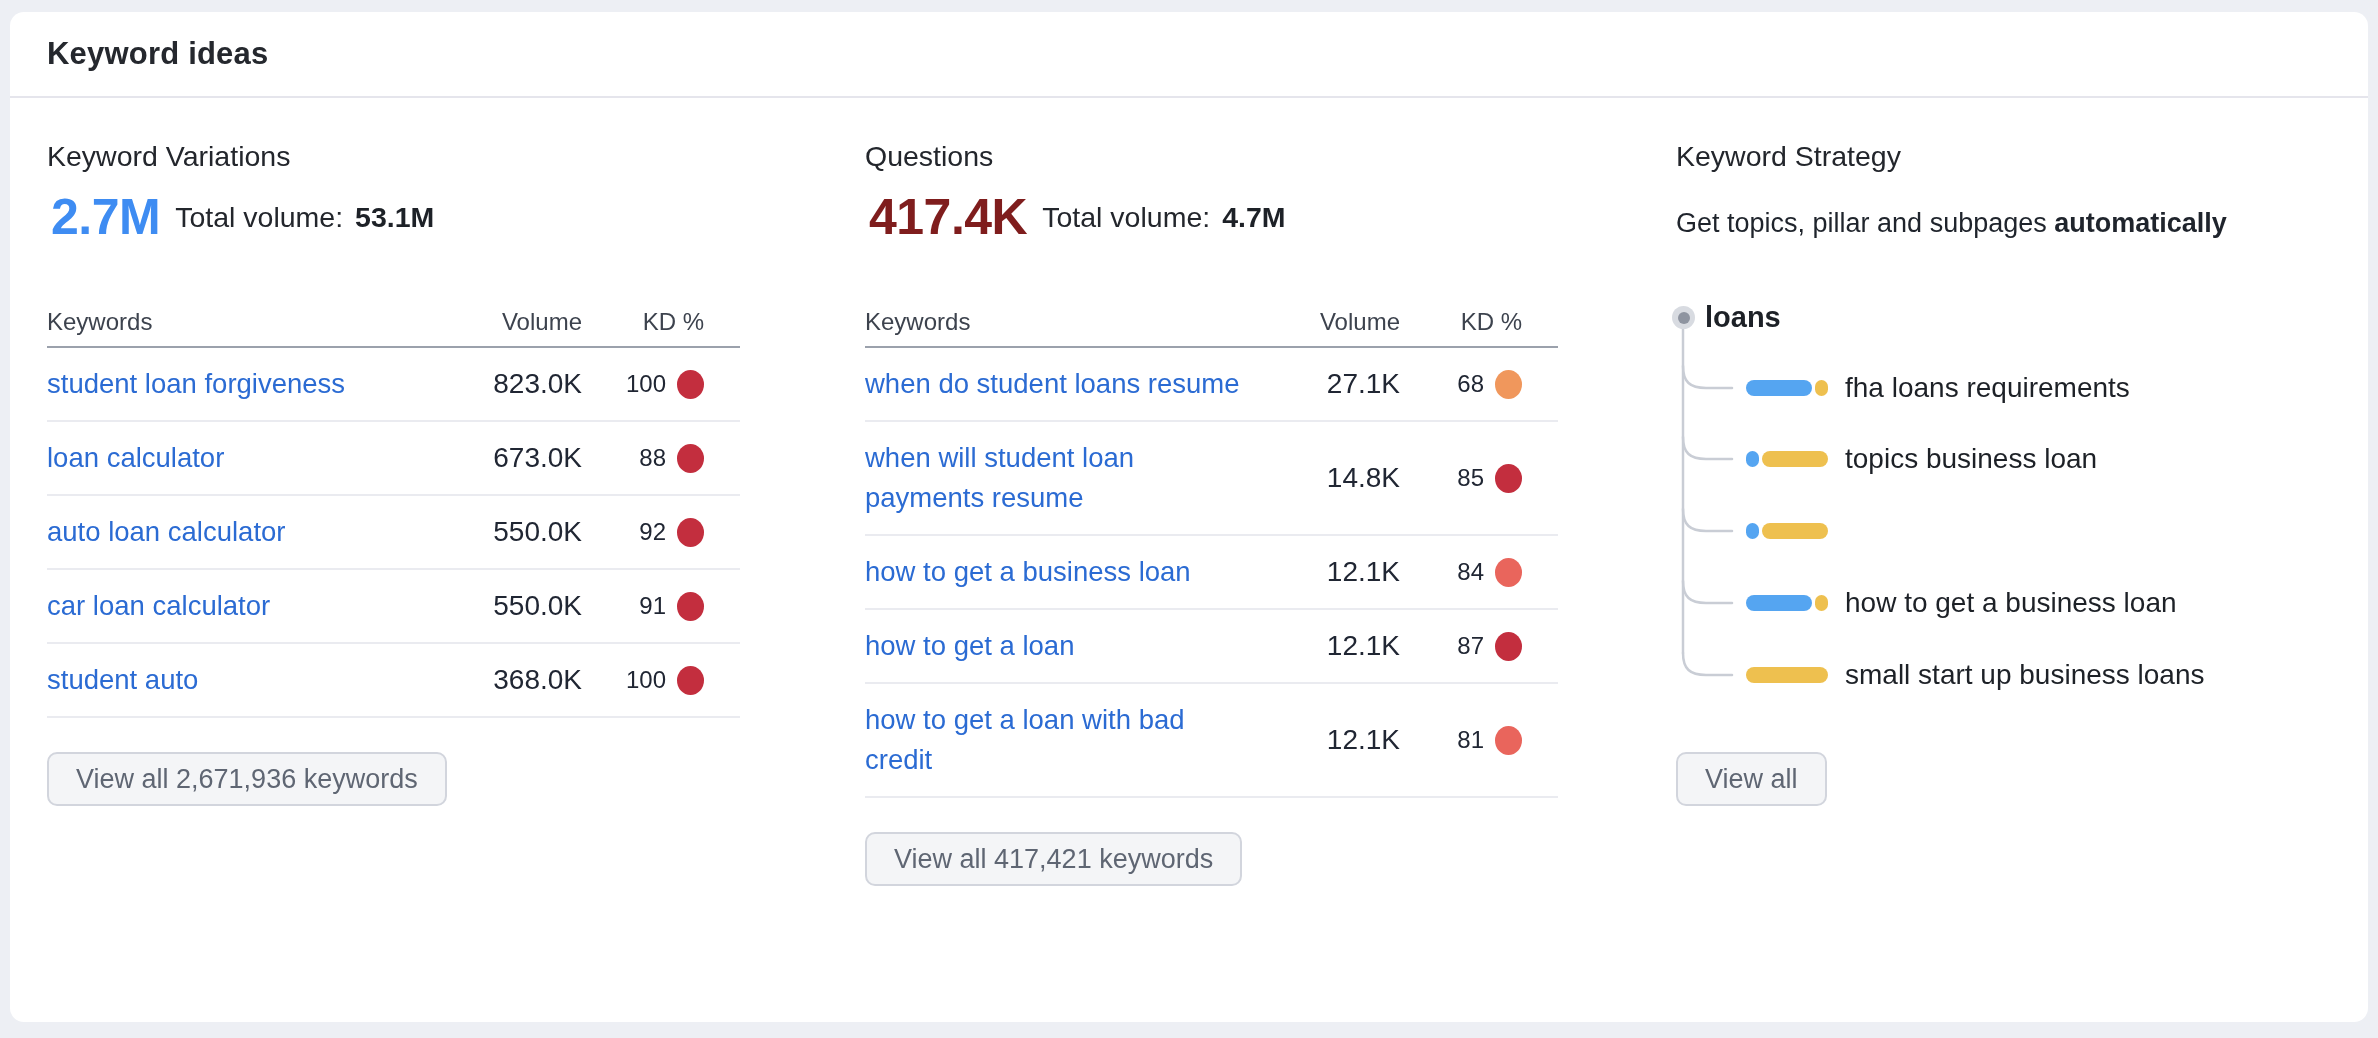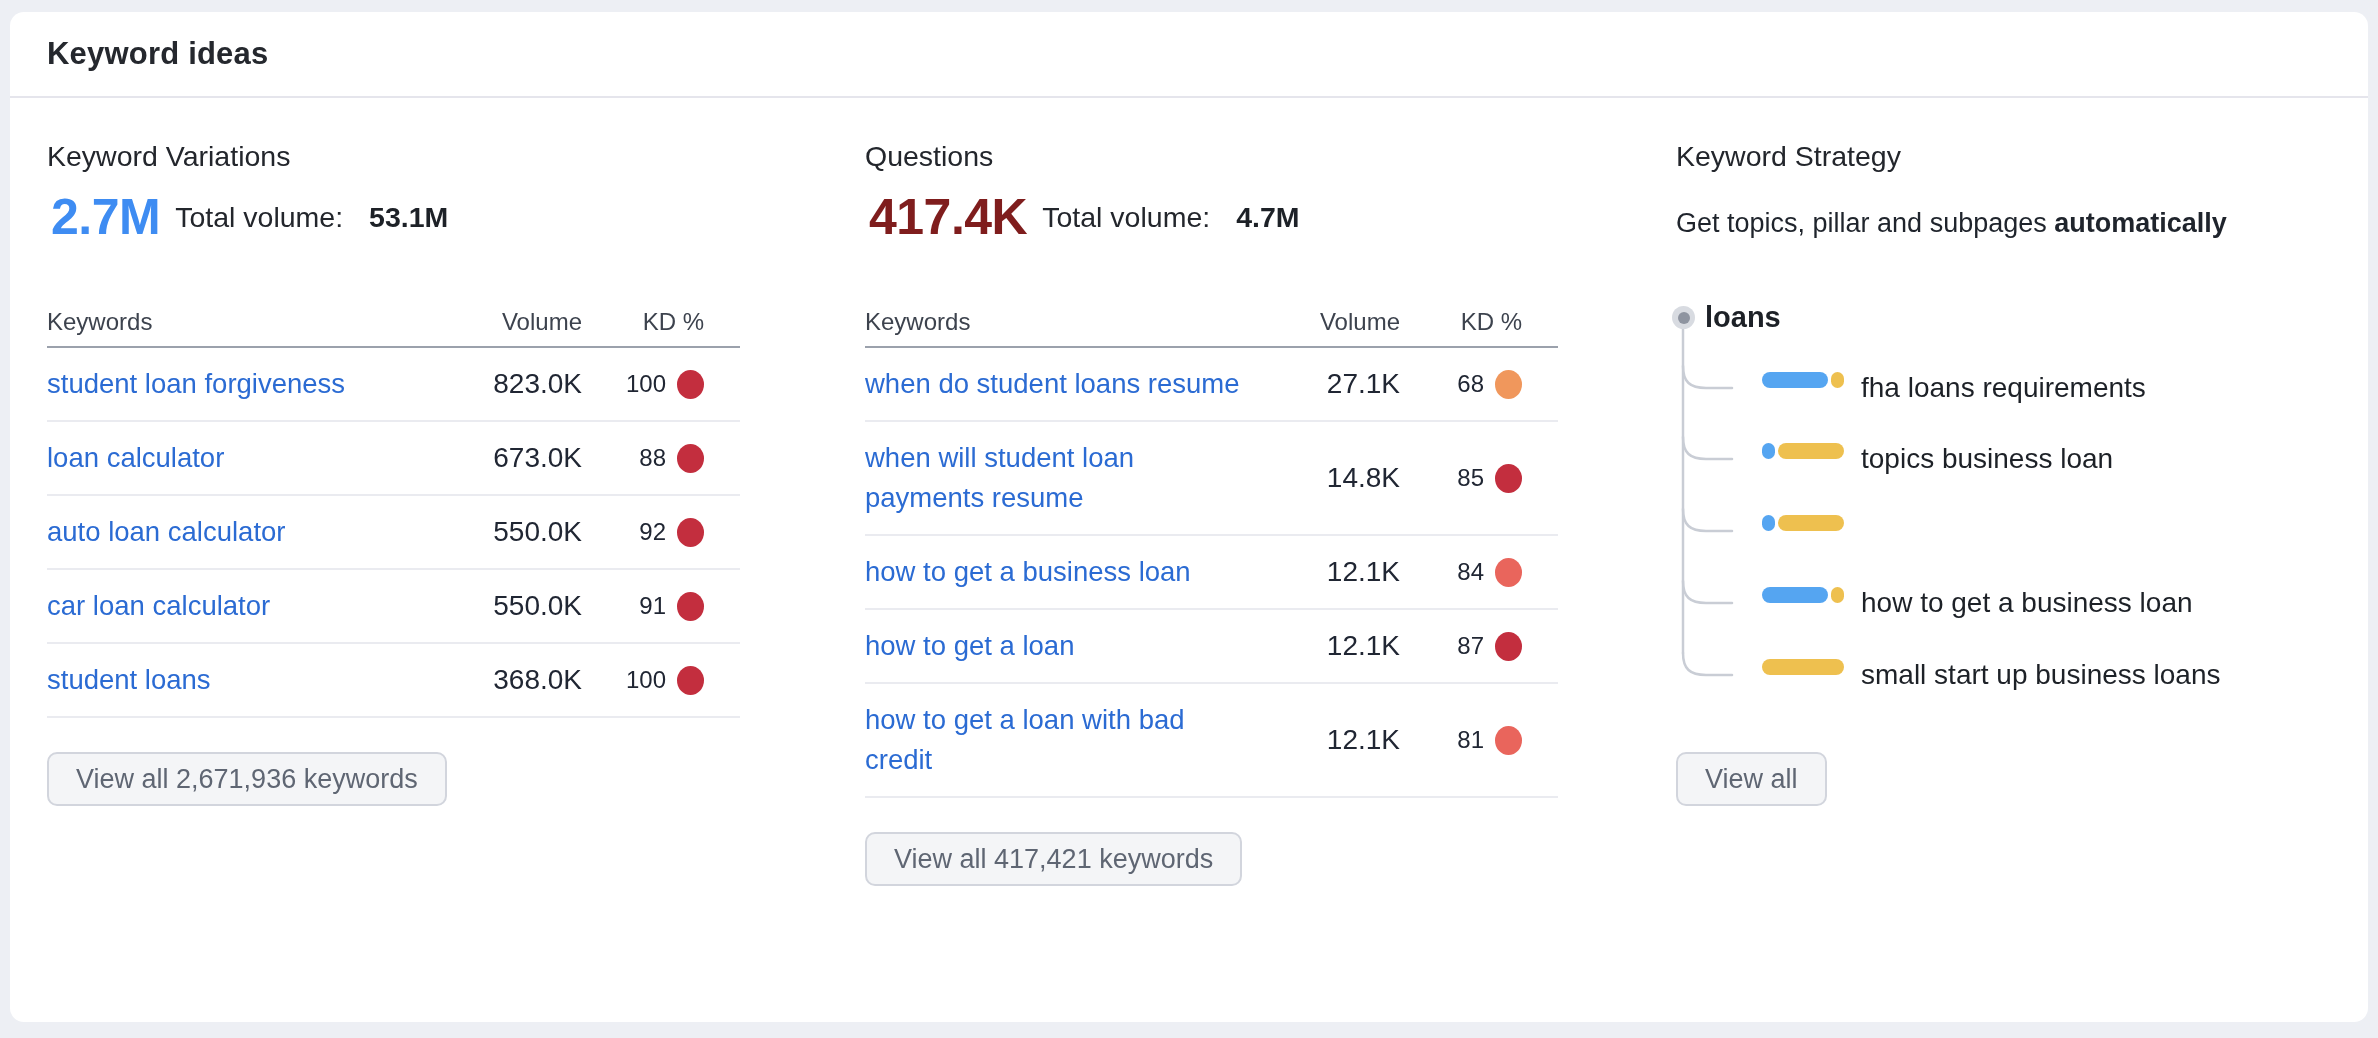--- a/index.html
+++ b/index.html
@@ -16,21 +16,21 @@
   .col { position:absolute; top:0; height:925px; }
   .col-variations { left:37px;  width:693px; }
   .col-questions  { left:855px; width:693px; }
   .col-strategy   { left:1666px; width:690px; }
 
   .section-heading { position:absolute; top:40px; left:0; font-size:28.5px; color:#23262c; }
 
   .stat-line { position:absolute; top:88px; left:4px; display:flex; align-items:center; }
   .stat-big { font-size:50px; font-weight:bold; letter-spacing:-0.5px; }
   .stat-label { font-size:28.5px; color:#23262c; margin-left:15px; }
-  .stat-value { font-size:28.5px; font-weight:bold; color:#1d2127; margin-left:26px; }
+  .stat-value { font-size:28.5px; font-weight:bold; color:#1d2127; margin-left:12px; }
 
   .kw-table { position:absolute; top:198px; left:0; right:0; }
   .t-head { display:grid; grid-template-columns:1fr 140px 158px; align-items:center;
             height:50px; border-bottom:2.5px solid #9ba1ac; }
   .th { font-size:24px; color:#3d434e; }
   .th-volume { text-align:right; }
   .th-kd { text-align:right; padding-right:36px; }
 
   .t-row { display:grid; grid-template-columns:1fr 140px 158px; align-items:center;
            padding:16px 0; border-bottom:2px solid #eaebf0; }
@@ -51,21 +51,21 @@
   .strategy-sub b { font-weight:bold;margin-top:38px; }
 
   .tree { position:absolute; top:195px; left:0; right:0; height:420px; }
   .tree-svg { position:absolute; left:0; top:0; }
   .root-row { position:absolute; left:29px; top:2px; height:40px; display:flex; align-items:center; }
   .root-label { font-size:29px; font-weight:bold; color:#1d2127; }
   .root-bullet-outer { position:absolute; left:-4px; top:11px; width:23px; height:23px;
                        border-radius:50%; background:#d8dbe1; }
   .root-bullet-inner { position:absolute; left:5.5px; top:5.5px; width:12px; height:12px;
                        border-radius:50%; background:#8e94a0; }
-  .tree-item { position:absolute; left:86px; height:32px; display:flex; align-items:flex-start; }
+  .tree-item { position:absolute; left:70px; height:32px; display:flex; align-items:center; }
   .pill { display:flex; align-items:center; gap:3px; }
   .pill-seg { height:16px; border-radius:8px; }
   .tree-label { font-size:28px; color:#1d2127; margin-left:17px; white-space:nowrap; }
 </style>
 </head>
 <body>
 
 <div class="card">
   <div class="card-header">
     <div class="card-title">Keyword ideas</div>
@@ -117,21 +117,21 @@
   <div class="t-row">
     <a class="kw-link" style="color: rgb(43, 107, 211);">car loan calculator</a>
     <div class="cell-volume">550.0K</div>
     <div class="cell-kd">
       <span class="kd-num">91</span>
       <span class="kd-dot" style="background: rgb(195, 46, 62);"></span>
     </div>
   </div>
 
   <div class="t-row">
-    <a class="kw-link" style="color: rgb(43, 107, 211);">student loans</a>
+    <a class="kw-link" style="color: rgb(43, 107, 211);">student auto</a>
     <div class="cell-volume">368.0K</div>
     <div class="cell-kd">
       <span class="kd-num">100</span>
       <span class="kd-dot" style="background: rgb(195, 46, 62);"></span>
     </div>
   </div>
 </div>
       </div>
       <button class="btn btn-variations">View all 2,671,936 keywords</button>
     </div>

